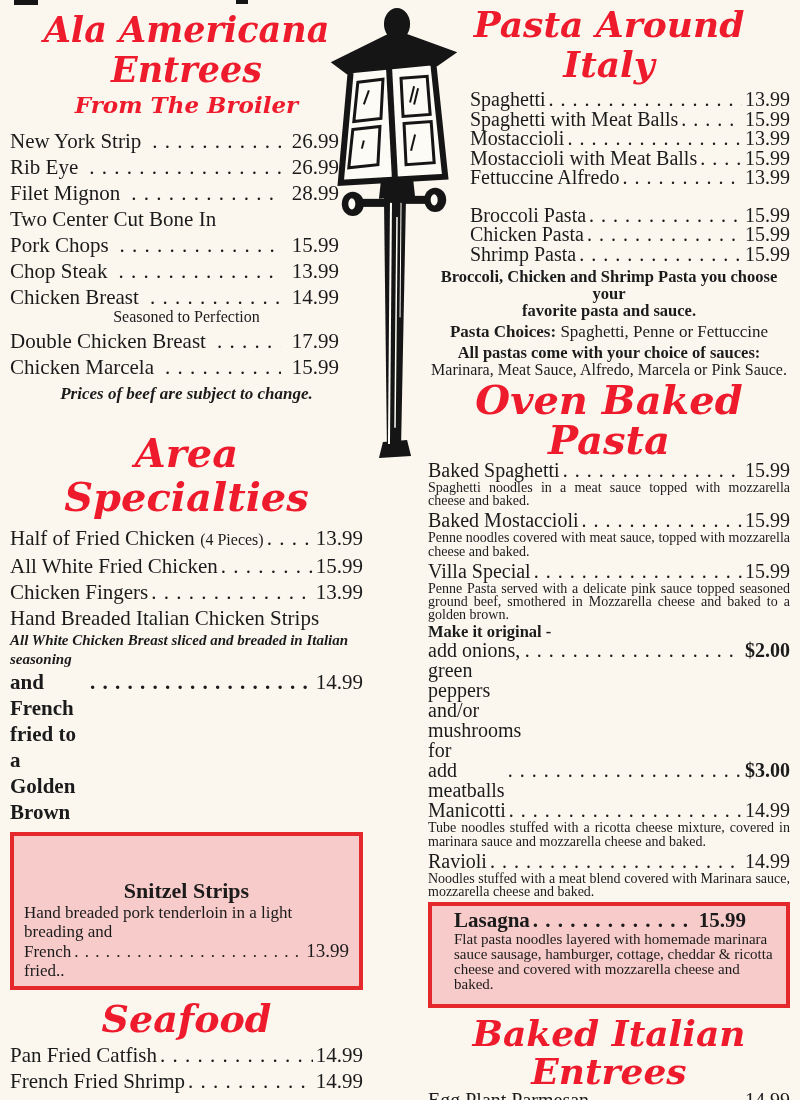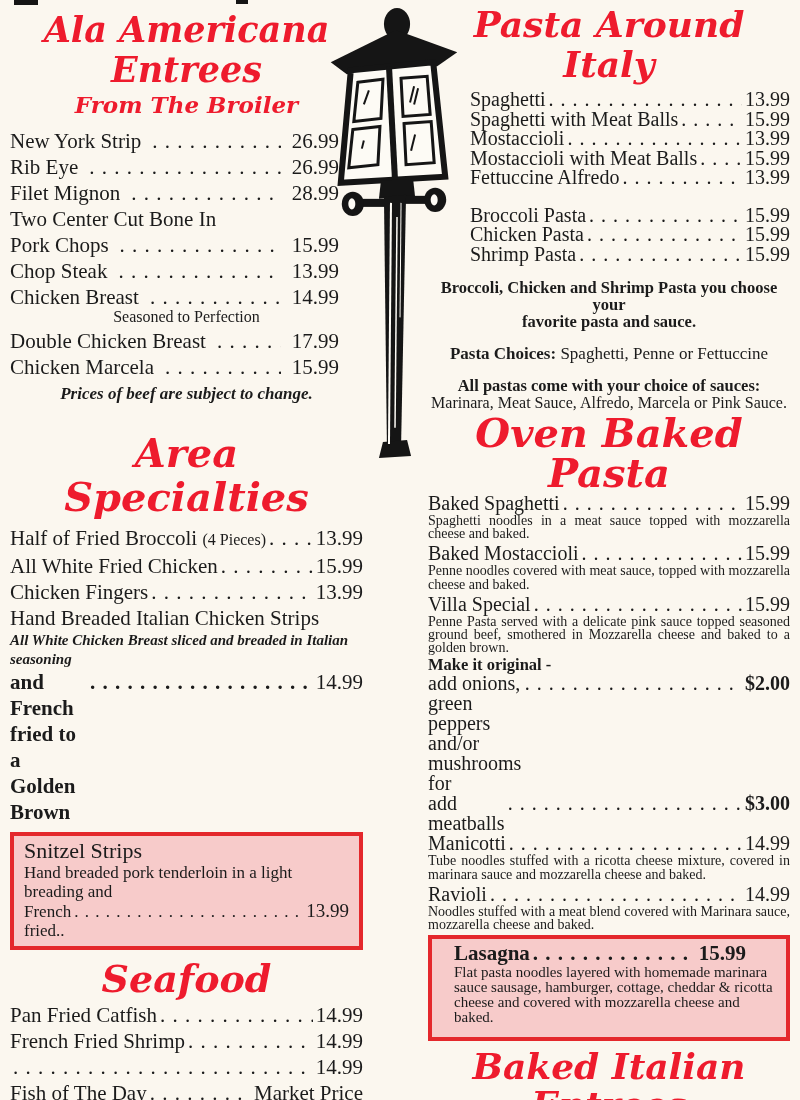--- a/index.html
+++ b/index.html
@@ -46,31 +46,31 @@
   .sec-ala .row { padding-right: 24px; gap: 8px; }
   .subnote  { font-size: 16px; line-height: 16px; text-align: center; margin: -1px 0 3px; }
   .footnote { font-size: 17px; line-height: 19px; text-align: center; font-style: italic; font-weight: bold; margin-top: 4px; }
   .smline { font-size: 15px; font-weight: bold; line-height: 19px; font-style: italic; }
   .smrow  { font-size: 15px; font-weight: bold; line-height: 20px; }
   .smrow .pr { font-size: 21px; font-weight: normal; }
 
   
   .hbox { border: 4px solid #e4282c; background: #f7cbca; }
   .hbox-left { margin-top: 7px; padding: 2px 10px 6px; }
-  .boxtitle { font-size: 22px; font-weight: normal; line-height: 25px; }
+  .boxtitle { text-align: center; font-size: 22px; font-weight: bold; line-height: 25px; margin-top: 40px; }
   .boxline { font-size: 17px; line-height: 19px; }
   .snitzel-row { font-size: 17px; line-height: 19px; }
   .snitzel-row .pr { font-size: 19px; }
 
   
   .r-simple .row { font-size: 20px; line-height: 19.5px; }
   .r-simple { margin-top: 6px; }
   .gap { height: 18px; }
   .cnote { text-align: center; font-size: 16.5px; line-height: 17px; }
-  .mt4 { margin-top: 15px; }
+  .mt4 { margin-top: 4px; }
   .r-item .row { font-size: 20px; line-height: 20px; }
   .desc { font-size: 14px; line-height: 13.2px; text-align: justify; margin: 1px 0 3px; }
   .mko { font-size: 16.5px; font-weight: bold; line-height: 16px; margin-top: 2px; }
   .addon { font-size: 15.5px; line-height: 16.5px; }
   .addon .pr { font-weight: bold; }
   .hbox-r { margin: 4px 0 6px; padding: 2px 12px 12px 22px; }
   .hbox-r .row { font-size: 21px; font-weight: bold; line-height: 24px; padding-right: 28px; }
   .hbox-r .desc { text-align: left; font-size: 15px; line-height: 15px; margin: 0; }
   .sec-pi-indent { padding-left: 42px; }
 
@@ -137,21 +137,21 @@
           <span class="pr">15.99</span>
         </div>
     </div>
     <div class="footnote">Prices of beef are subject to change.</div>
   </section>
 
   <section>
     <h1 class="script h-area">Area Specialties</h1>
     <div class="l-items">
       <div class="row">
-          <span class="nm"><span>Half of Fried Broccoli</span> <span style="font-size:16px">(4 Pieces)</span></span>
+          <span class="nm"><span>Half of Fried Chicken</span> <span style="font-size:16px">(4 Pieces)</span></span>
           <span class="dots"></span>
           <span class="pr">13.99</span>
         </div>
       <div class="row">
           <span class="nm">All White Fried Chicken</span>
           <span class="dots"></span>
           <span class="pr">15.99</span>
         </div>
       <div class="row">
           <span class="nm">Chicken Fingers</span>

